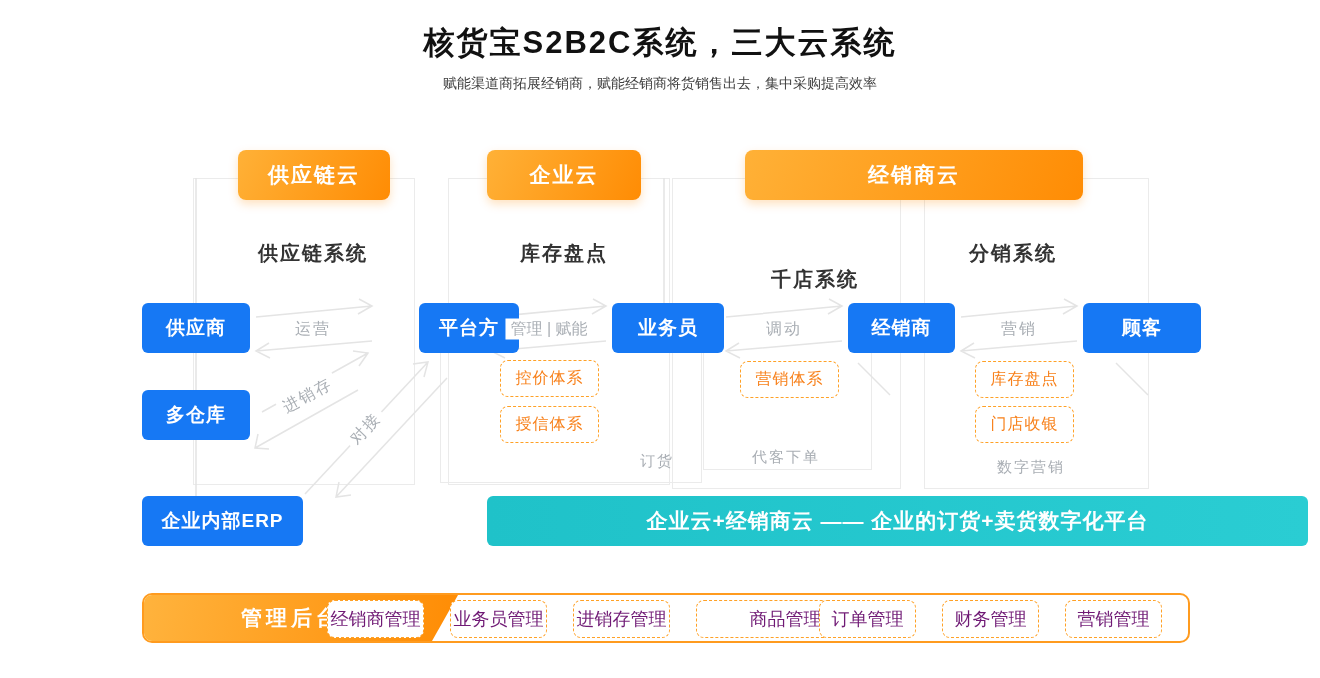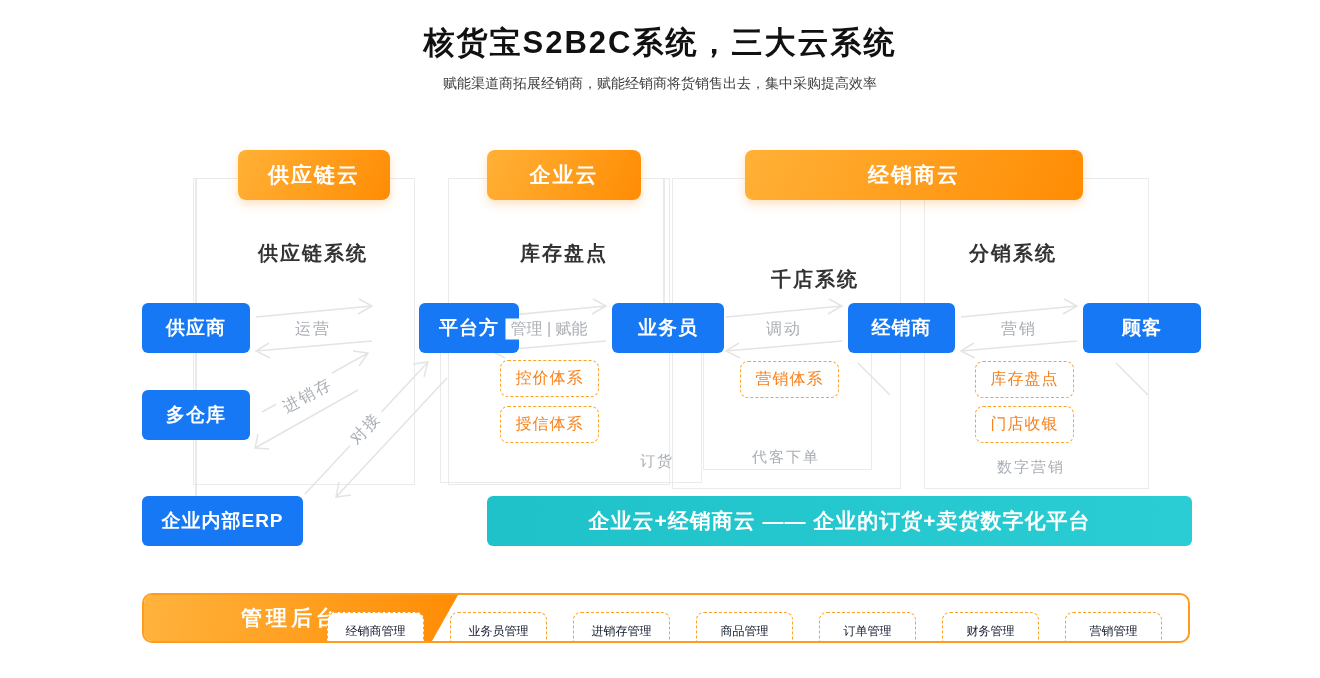--- a/index.html
+++ b/index.html
@@ -27,35 +27,35 @@
            display:flex;align-items:center;justify-content:center;
            color:#fff;font-size:19px;font-weight:bold;letter-spacing:1px;}
 
   .flowlabel{font-size:16px;color:#a9aeb4;background:#fff;padding:0 5px;z-index:3;letter-spacing:2px;}
   .zonelabel{font-size:15px;color:#a9aeb4;z-index:3;letter-spacing:2px;}
 
   .dashed{position:absolute;width:97px;height:35px;border:1.5px dashed #ffa126;border-radius:8px;
           background:#fff;z-index:3;display:flex;align-items:center;justify-content:center;
           color:#f8811b;font-size:16px;letter-spacing:1px;}
 
-  .banner{position:absolute;left:487px;top:496px;width:705px;height:50px;border-radius:6px;z-index:3;
+  .banner{position:absolute;left:487px;top:496px;width:821px;height:50px;border-radius:6px;z-index:3;
           background:linear-gradient(90deg,#1fc2c9 0%,#2acdd3 100%);
           display:flex;align-items:center;justify-content:center;
           color:#fff;font-size:21px;font-weight:bold;letter-spacing:1px;}
 
   .admin-bar{position:absolute;left:142px;top:593px;width:1048px;height:50px;box-sizing:border-box;
              border:2px solid #ff9b1f;border-radius:10px;background:#fff;overflow:hidden;z-index:3;}
   .admin-left{position:absolute;left:0;top:0;width:314px;height:46px;
               background:linear-gradient(100deg,#ffb33d 0%,#ff8c04 100%);
               clip-path:polygon(0 0,100% 0,calc(100% - 26px) 100%,0 100%);
               display:flex;align-items:center;justify-content:center;}
   .admin-left span{color:#fff;font-size:21px;font-weight:bold;letter-spacing:4px;margin-right:20px;}
-  .admin-item{position:absolute;top:17px;width:95px;height:36px;border:1.5px dashed #ffa126;
+  .admin-item{position:absolute;top:5px;width:95px;height:36px;border:1.5px dashed #ffa126;
               border-radius:8px;background:#fff;display:flex;align-items:center;justify-content:center;
-              color:#0f172a;font-size:12px;}
+              color:#701a75;font-size:18px;}
 
   svg.arrows{position:absolute;left:0;top:0;z-index:2;pointer-events:none;}
 </style>
 </head>
 <body>
 
 <div id="canvas">
 
   <div class="abs page-title">核货宝S2B2C系统，三大云系统</div>
   <div class="abs page-subtitle">赋能渠道商拓展经销商，赋能经销商将货销售出去，集中采购提高效率</div>
@@ -130,19 +130,19 @@
 
   <div class="banner">企业云+经销商云 —— 企业的订货+卖货数字化平台</div>
 
   <div class="admin-bar">
     <div class="admin-left">
       <span>管理后台</span>
     </div>
     <div class="admin-item" style="left:183px;">经销商管理</div>
     <div class="admin-item" style="left:306px;">业务员管理</div>
     <div class="admin-item" style="left:429px;">进销存管理</div>
-    <div class="admin-item" style="left:552px;">商品管理</div>
+    <div class="admin-item" style="left:552px;padding-left:41px;">商品管理</div>
     <div class="admin-item" style="left:675px;">订单管理</div>
     <div class="admin-item" style="left:798px;text-align:center;">财务管理</div>
     <div class="admin-item" style="left:921px;">营销管理</div>
   </div>
 
 </div>
 
 </body></html>

